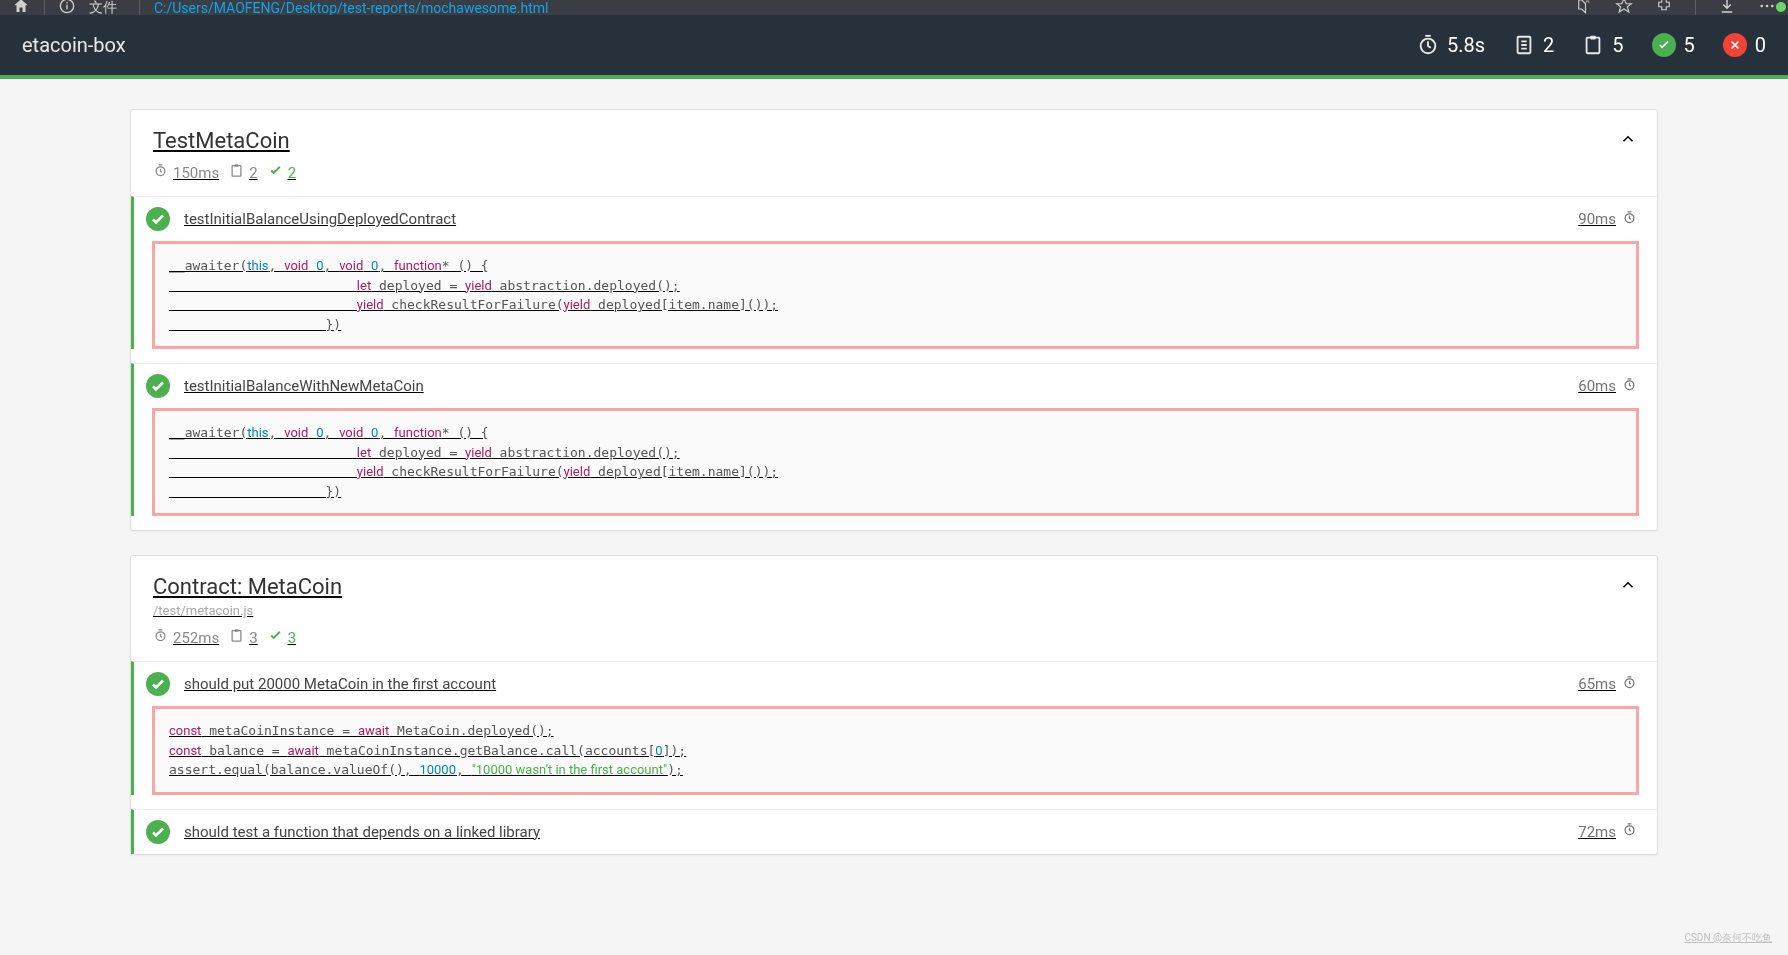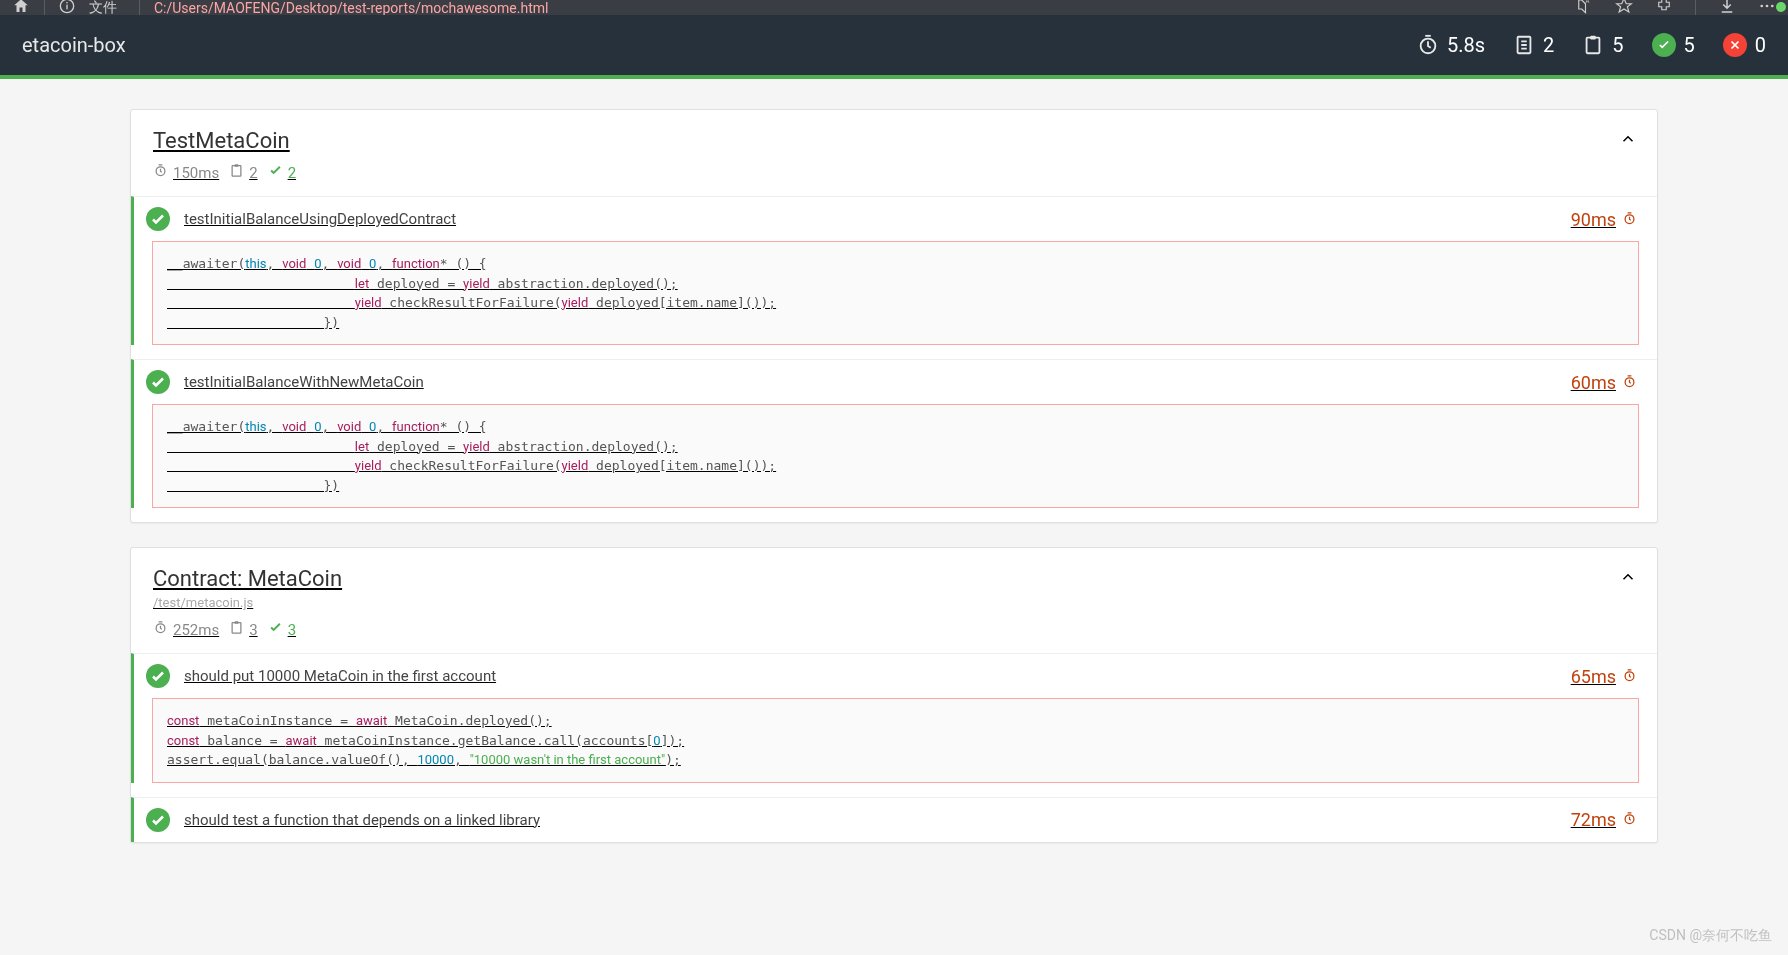--- a/index.html
+++ b/index.html
@@ -1,21 +1,21 @@
 <!DOCTYPE html>
 <html><head>
 <meta charset="utf-8">
 <style>
 * { margin:0; padding:0; box-sizing:border-box; font-family:-apple-system,BlinkMacSystemFont,"Segoe UI",Roboto,sans-serif; }
 body { background:#f5f5f5; width:1788px; }
 
 
 .browser-bar { background:#3a3e44; height:15px; display:flex; align-items:center; padding:0 12px; color:#cfcfcf; font-size:14px; gap:14px; overflow:hidden;}
 .browser-bar .icon { fill:#cfcfcf; flex:0 0 auto; }
-.url { color:#fca5a5; white-space:nowrap;text-align:right; }
+.url { color:#0ea5e9; white-space:nowrap;text-align:right; }
 .url-label { margin-right:8px; }
 .browser-right { margin-left:auto; display:flex; gap:22px; align-items:center; }
 .browser-right svg { fill:#cfcfcf; }
 .vbar { width:1px; height:20px; background:#5a5d62; }
 .corner-circle { width:10px; height:10px; border-radius:50%; background:#6ad96a; position:absolute; right:2px; top:2px;}
 
 
 .report-header { background:#26313b; height:60px; display:flex; align-items:center; padding:0 22px; color:#fff; }
 .report-title { font-size:20px; font-weight:400; color:#e8e8e8; }
 .report-stats { margin-left:auto; display:flex; gap:28px; align-items:flex-start; font-size:20px; }
@@ -38,36 +38,36 @@
 .suite-stats svg { width:15px; height:15px; fill:#888; }
 .suite-stats .pass { color:#4caf50; }
 .suite-stats .pass svg { fill:#4caf50; }
 .chevron { position:absolute; right:20px; top:20px; }
 .chevron svg { width:18px; height:18px; fill:#888; }
 
 .test { border-top:1px solid #eee; border-left:3px solid #4caf50; }
 .test-head { display:flex; align-items:center; padding:10px 20px 10px 12px; gap:14px; cursor:pointer;}
 .test-icon { width:24px; height:24px; flex:0 0 auto; }
 .test-name { font-size:15px; color:#444; flex:1; }
-.test-time { font-size:18px; color:#c2410c; display:flex; align-items:center; gap:6px; }
+.test-time { font-size:15px; color:#737373; display:flex; align-items:center; gap:6px; }
 .timer-red svg { fill:#f44336; }
 .timer-amber svg { fill:#ff9800; }
 .test-time svg { width:15px; height:15px; }
 
-.code-block { background:#fafafa; border:1px solid #fca5a5; margin:0 18px 14px; padding:12px 14px; font-family:Consolas,Monaco,monospace; font-size:13px; line-height:1.5; color:#555; white-space:pre; overflow:auto;}
+.code-block { background:#fafafa; border:3px solid #fca5a5; margin:0 18px 14px; padding:12px 14px; font-family:Consolas,Monaco,monospace; font-size:13px; line-height:1.5; color:#555; white-space:pre; overflow:auto;}
 .code-block .kw-this{color:#0086b3;}
 .code-block .kw-void{color:#a71d5d;}
 .code-block .kw-num{color:#0086b3;}
 .code-block .kw-fn{color:#a71d5d;}
 .code-block .kw-let{color:#a71d5d;}
 .code-block .kw-const{color:#a71d5d;}
 .code-block .kw-await{color:#a71d5d;}
 .code-block .kw-str{color:#4caf50;}
 
-.watermark { position:fixed; right:16px; bottom:10px; color:#bfbfc0; font-size:14px; }
+.watermark { position:fixed; right:16px; bottom:10px; color:#bfbfc0; font-size:10px;text-decoration:underline; }
 </style>
 </head>
 <body>
 
 <div class="browser-bar">
   <span class="icon">
     <svg width="18" height="18" viewBox="0 0 24 24">
         <path d="M12 3l9 8h-3v9h-4v-6h-4v6H6v-9H3z"></path>
       </svg>
   </span>
@@ -232,21 +232,21 @@
     <span class="chevron"><svg viewBox="0 0 24 24">
             <path d="M6 15l6-6 6 6" fill="none" stroke="currentColor" stroke-width="2"></path>
           </svg></span>
   </div>
       <div class="test">
         <div class="test-head">
       <span class="test-icon"><svg viewBox="0 0 24 24" width="24" height="24">
               <circle cx="12" cy="12" r="12" fill="#4caf50"></circle>
               <path d="M7 12.5l3 3 7-7" fill="none" stroke="#fff" stroke-width="2.5"></path>
             </svg></span>
-      <span class="test-name">should put 10000 MetaCoin in the first account</span>
+      <span class="test-name">should put 20000 MetaCoin in the first account</span>
       <span class="test-time timer-amber">65ms <span><svg viewBox="0 0 24 24">
                 <circle cx="12" cy="13" r="7" fill="none" stroke="currentColor" stroke-width="2"></circle>
                 <path d="M12 9v4l2 2" stroke="currentColor" stroke-width="2" fill="none"></path>
                 <path d="M9 3h6" stroke="currentColor" stroke-width="2"></path>
               </svg></span></span>
     </div>
         <div class="code-block"><span class="kw-const">const</span> metaCoinInstance = <span class="kw-await">await</span> MetaCoin.deployed();
 <span class="kw-const">const</span> balance = <span class="kw-await">await</span> metaCoinInstance.getBalance.call(accounts[<span class="kw-num">0</span>]);
 assert.equal(balance.valueOf(), <span class="kw-num">10000</span>, <span class="kw-str">"10000 wasn't in the first account"</span>);</div>
       </div>

